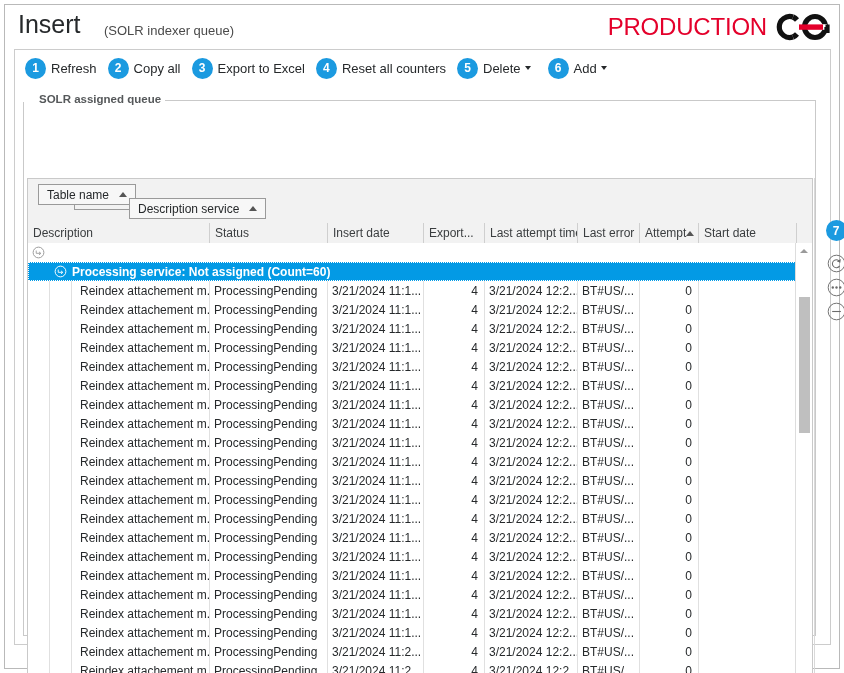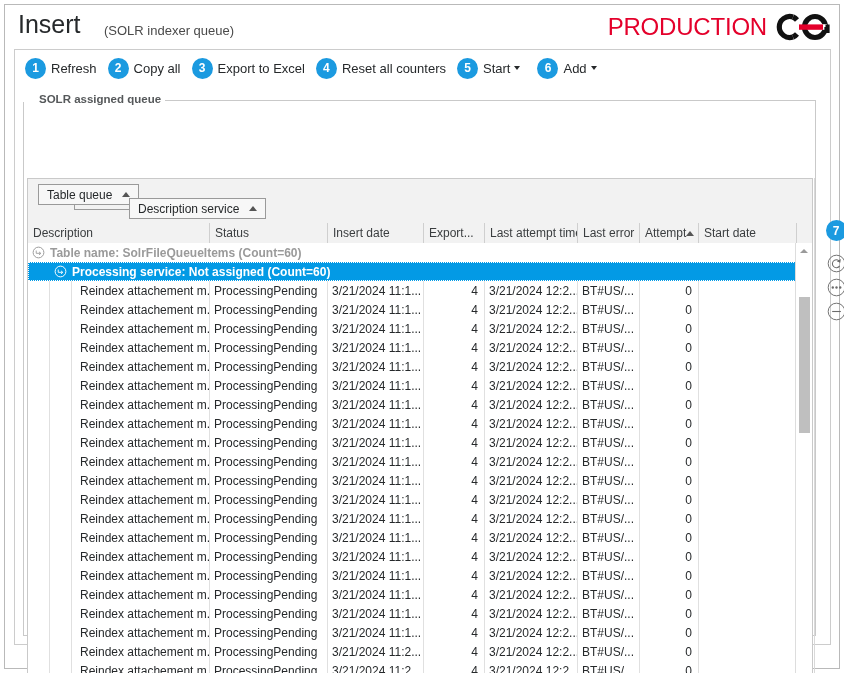--- a/index.html
+++ b/index.html
@@ -398,21 +398,21 @@
     <div class="tb-gap"></div>
 
     <div class="tb-item">
       <div class="tb-badge">4</div>
       <div class="tb-label">Reset all counters</div>
     </div>
     <div class="tb-gap"></div>
 
     <div class="tb-item">
       <div class="tb-badge">5</div>
-      <div class="tb-label">Start</div>
+      <div class="tb-label">Delete</div>
       <div class="tb-caret"></div>
     </div>
     <div class="tb-gap"></div>
 
     <div class="tb-item">
       <div class="tb-badge">6</div>
       <div class="tb-label">Add</div>
       <div class="tb-caret"></div>
     </div>
 
@@ -421,21 +421,21 @@
   <div id="groupbox">
     <div id="gb-frame"></div>
     <div id="gb-notch"></div>
     <div id="gb-legend">SOLR assigned queue</div>
 
     <div id="grid">
 
       <div id="groupby-panel">
         <div class="chip-connector" id="conn-1"></div>
         <div class="chip" id="chip-table-name">
-          <span>Table queue</span>
+          <span>Table name</span>
           <span class="chip-arrow"></span>
         </div>
         <div class="chip" id="chip-processing-service">
           <span>Description service</span>
           <span class="chip-arrow"></span>
         </div>
       </div>
 
       <div id="header-row">
           <div class="hcell" style="left: 182px; width: 118px;">
@@ -465,21 +465,20 @@
           </div>
           <div class="hcell" style="left: 769px; width: 16px;"></div>
         </div>
 
       <div id="rows-area">
           <div class="grow group-l1" style="top: 0px;">
             <svg class="exp-icon" viewBox="0 0 16 16">
               <circle cx="8" cy="8" r="6.6" fill="none" stroke="#9a9a9a" stroke-width="1.2"></circle>
               <path d="M5.2 5.6 L5.2 9 L10.6 9 M8.6 7.2 L10.9 9.1 L8.6 10.9" fill="none" stroke="#9a9a9a" stroke-width="1.1"></path>
             </svg>
-            <span>Table name: SolrFileQueueItems (Count=60)</span>
           </div>
           <div class="grow group-l2" style="top: 19px;">
             <svg class="exp-icon" viewBox="0 0 16 16">
               <circle cx="8" cy="8" r="6.6" fill="none" stroke="#ffffff" stroke-width="1.2"></circle>
               <path d="M5.2 5.6 L5.2 9 L10.6 9 M8.6 7.2 L10.9 9.1 L8.6 10.9" fill="none" stroke="#ffffff" stroke-width="1.1"></path>
             </svg>
             <span>Processing service: Not assigned (Count=60)</span>
           </div>
           <div class="grow data-row" style="top: 38px;">
             <div class="indent-bar" style="left: 0px; width: 22px;"></div>

